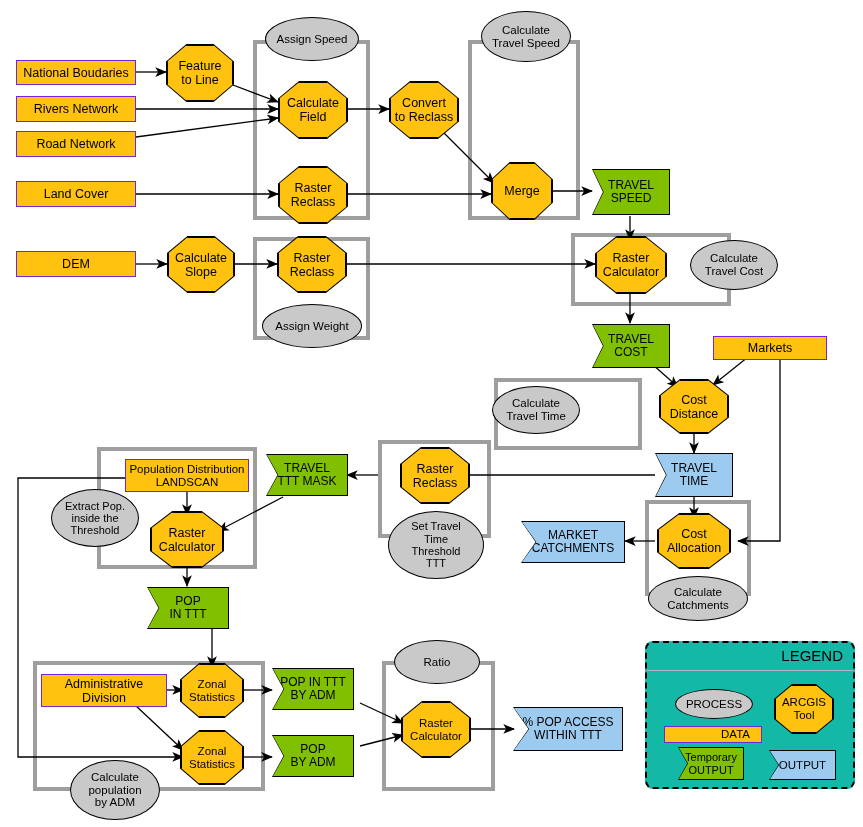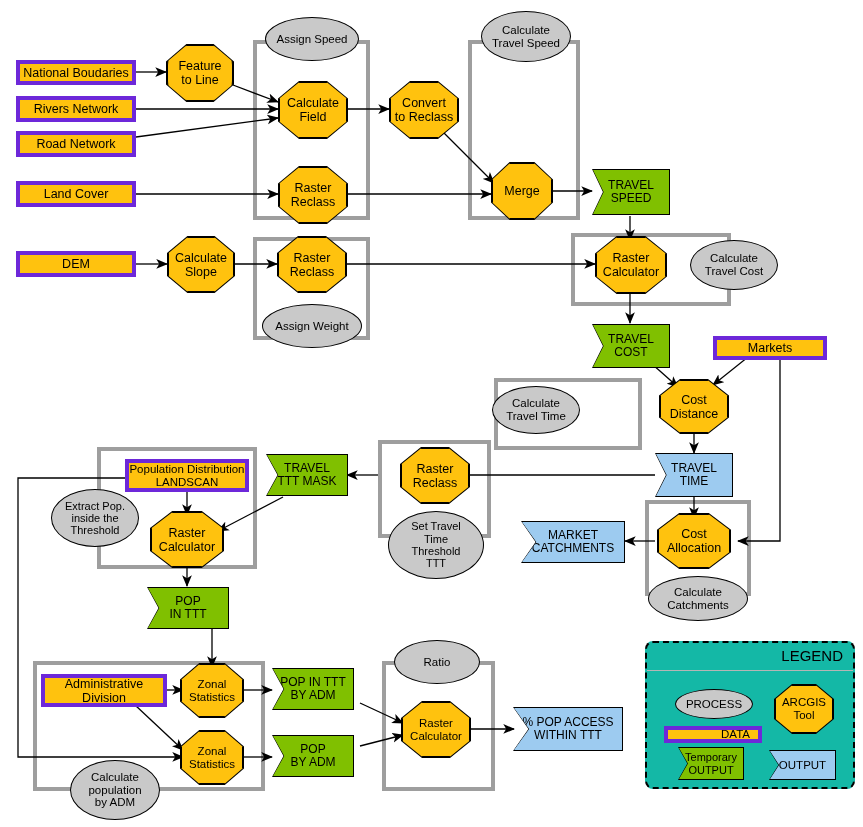--- a/index.html
+++ b/index.html
@@ -4,21 +4,21 @@
 <style>
   html,body{margin:0;padding:0;background:#ffffff;}
   body{font-family:"Liberation Sans", sans-serif;}
   #canvas{position:relative;width:863px;height:827px;overflow:hidden;background:#fff;}
   #wires{position:absolute;left:0;top:0;width:863px;height:827px;pointer-events:none;}
 
   .node{position:absolute;box-sizing:border-box;display:flex;align-items:center;
         justify-content:center;text-align:center;color:#000;line-height:1.12;}
 
   
-  .data{background:#FFC20E;border:4px solid #6d28d9;font-size:12.5px;}
+  .data{background:#FFC20E;border:1px solid #6d28d9;font-size:12.5px;}
 
   
   .tool{background:#FFC20E;border:1px solid #000;font-size:12.5px;
         clip-path:polygon(30% 0%,70% 0%,100% 30%,100% 70%,70% 100%,30% 100%,0% 70%,0% 30%);}
   .tool-o{position:absolute;background:#000;
         clip-path:polygon(30% 0%,70% 0%,100% 30%,100% 70%,70% 100%,30% 100%,0% 70%,0% 30%);}
 
   
   .proc{background:#C9C9C9;border:1px solid #000;border-radius:50%;font-size:12.5px;}
   .chev-o{position:absolute;background:#000;
@@ -154,21 +154,21 @@
   <div class="node data" style="left:125px;top:459px;width:124px;height:33px;flex-direction:column;font-size:11.5px;">
     <span>Population Distribution</span>
     <span>LANDSCAN</span>
   </div>
   <div class="node data" style="left:41px;top:674px;width:126px;height:33px;flex-direction:column;">
     <span>Administrative</span>
     <span>Division</span>
   </div>
 
   <div class="tool-o" style="left:166px;top:44px;width:68px;height:58px;">
-    <div class="node tool" style="left:1px;top:1px;width:66px;height:56px;position:absolute;flex-direction:column;border-radius:20px;">
+    <div class="node tool" style="left:1px;top:1px;width:66px;height:56px;position:absolute;flex-direction:column;">
       <span>Feature</span>
       <span>to Line</span>
     </div>
   </div>
 
   <div class="tool-o" style="left:278px;top:81px;width:70px;height:58px;">
     <div class="node tool" style="left:1px;top:1px;width:68px;height:56px;position:absolute;flex-direction:column;">
       <span>Calculate</span>
       <span>Field</span>
     </div>

